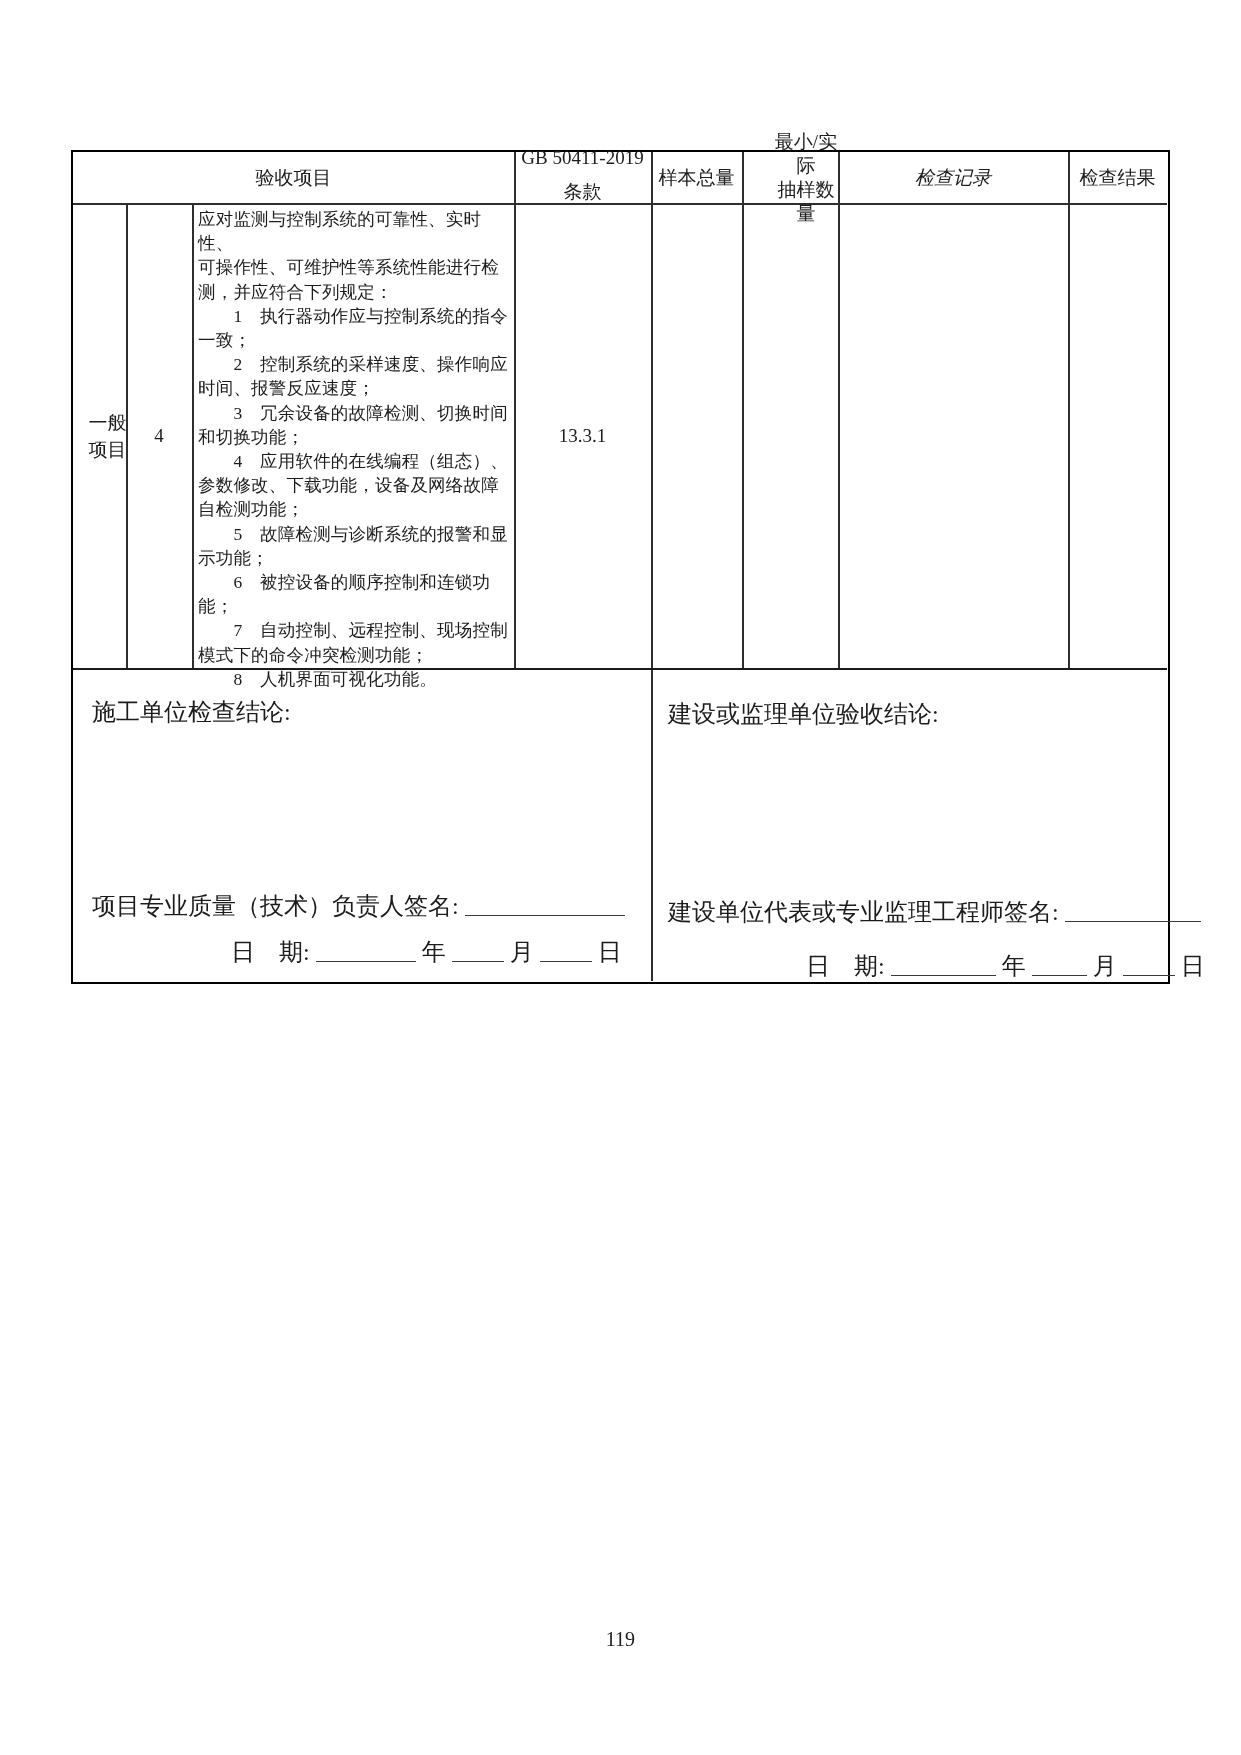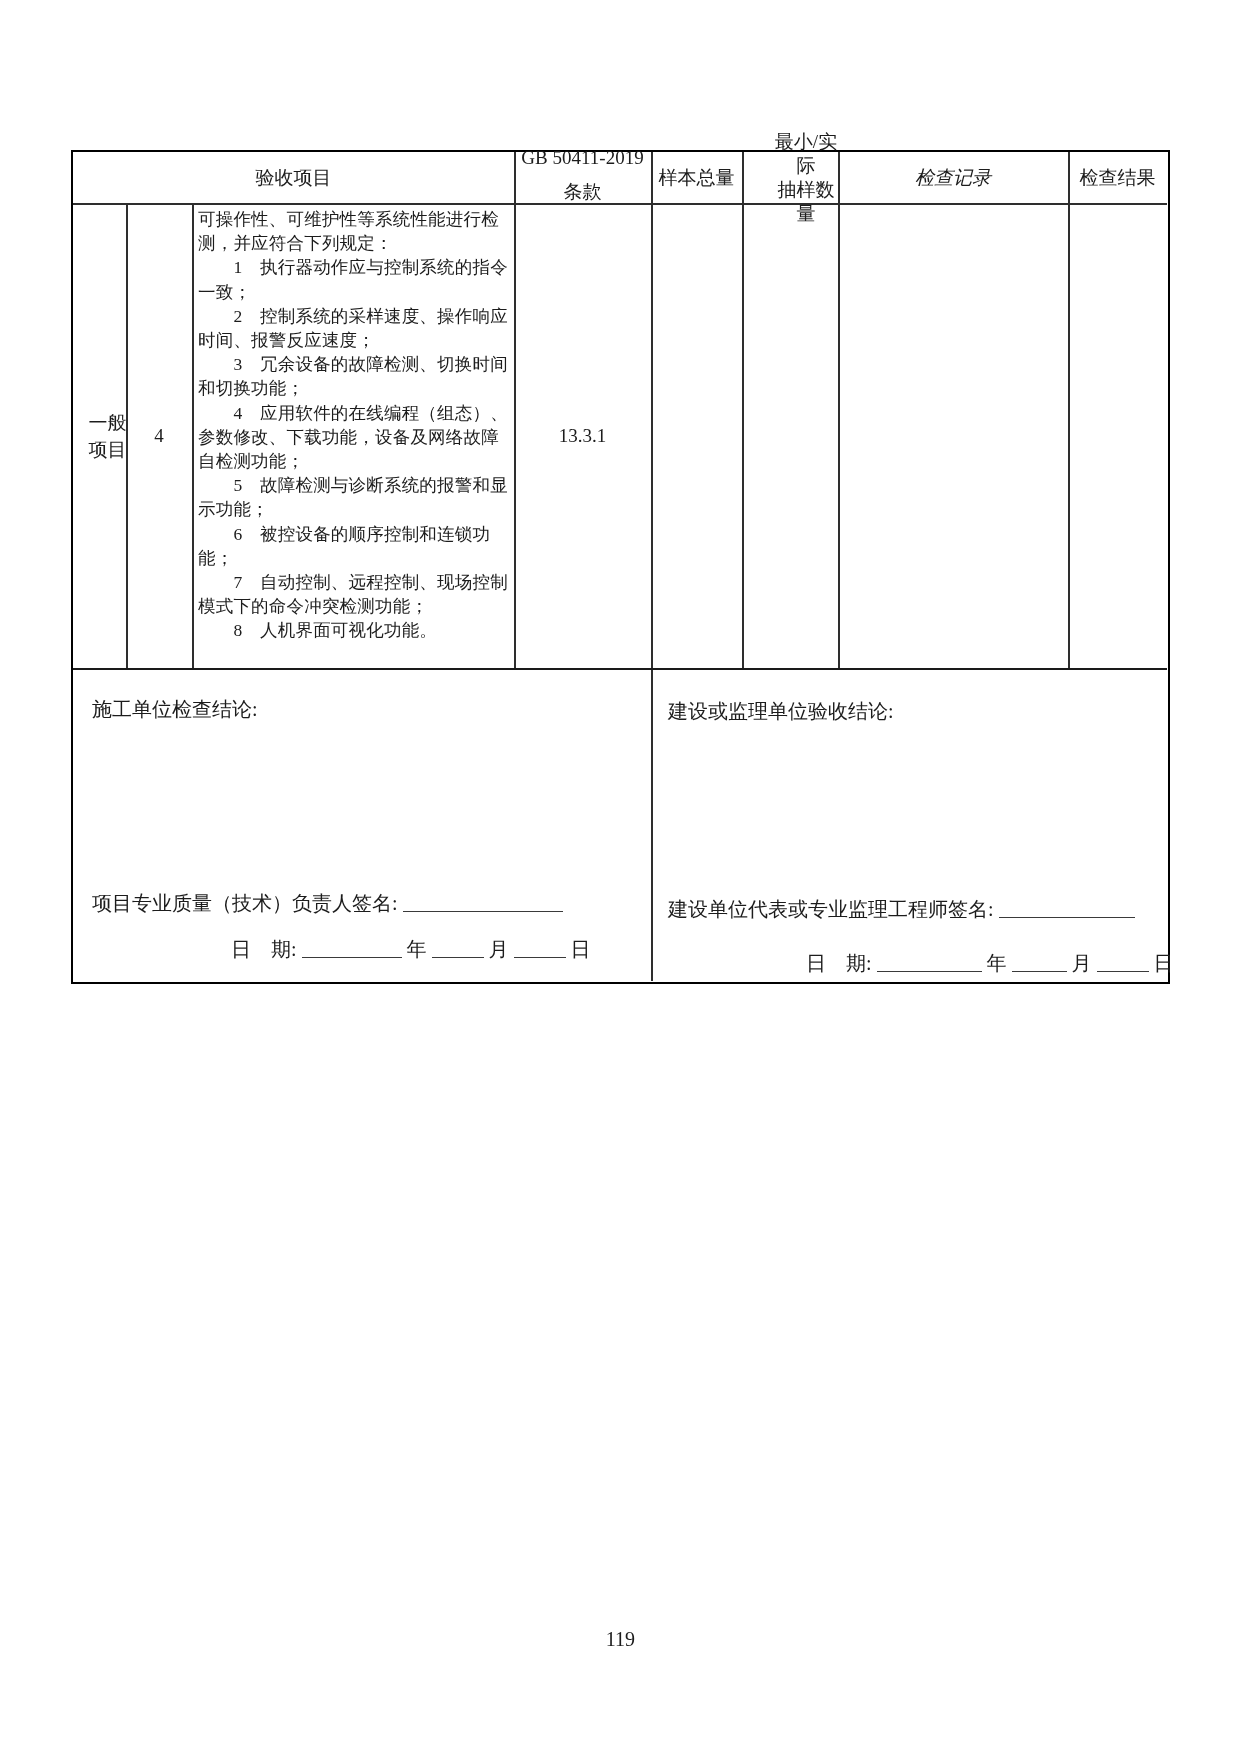--- a/index.html
+++ b/index.html
@@ -33,21 +33,21 @@
     position: absolute;
     left: 121px; top: 51px; width: 320px; height: 465px;
     padding: 4px 2px 0 4px;
     font-size: 17.5px;
   }
   .req-line {
     white-space: pre-wrap;
     line-height: 24.2px;
     letter-spacing: 0.2px;
   }
-  .concl-cell { position: absolute; font-size: 20px; }
+  .concl-cell { position: absolute; font-size: 24px; }
   .concl-title { position: absolute; white-space: nowrap; }
   .sig-row { position: absolute; white-space: nowrap; }
   .date-row { position: absolute; white-space: nowrap; }
   .blank {
     display: inline-block;
     border-bottom: 1.5px solid #3a3a3a;
     height: 16px;
     vertical-align: -2px;
   }
   .page-number {
@@ -95,20 +95,21 @@
 
   <div class="cell" style="left:8px; top:51px; width:53px; height:465px; line-height:27px;">
     <span>一般</span>
     <span>项目</span>
   </div>
   <div class="cell" style="left:53px; top:51px; width:66px; height:465px;">
     <span>4</span>
   </div>
 
   <div class="req-cell">
+    <div class="req-line">应对监测与控制系统的可靠性、实时性、</div>
     <div class="req-line">可操作性、可维护性等系统性能进行检</div>
     <div class="req-line">测，并应符合下列规定：</div>
     <div class="req-line">　　1　执行器动作应与控制系统的指令</div>
     <div class="req-line">一致；</div>
     <div class="req-line">　　2　控制系统的采样速度、操作响应</div>
     <div class="req-line">时间、报警反应速度；</div>
     <div class="req-line">　　3　冗余设备的故障检测、切换时间</div>
     <div class="req-line">和切换功能；</div>
     <div class="req-line">　　4　应用软件的在线编程（组态）、</div>
     <div class="req-line">参数修改、下载功能，设备及网络故障</div>

